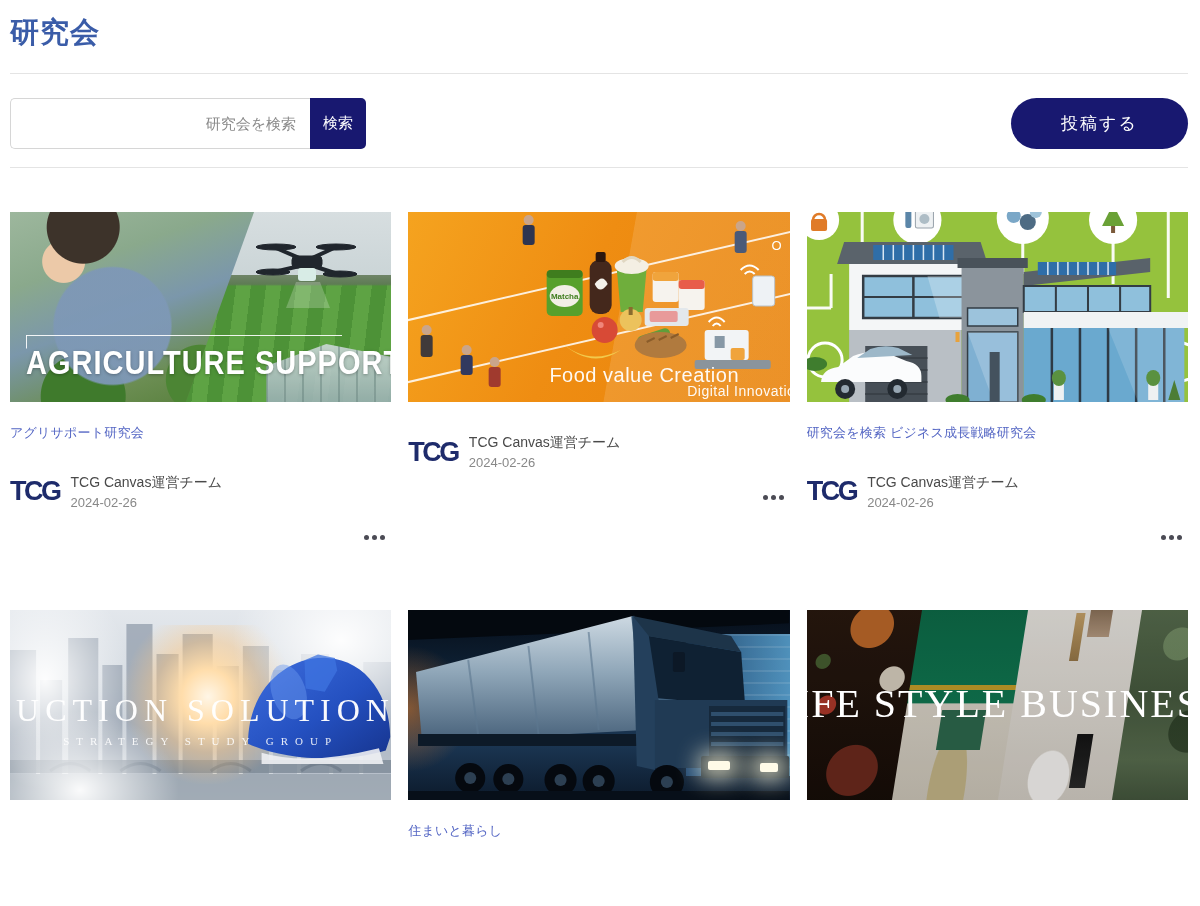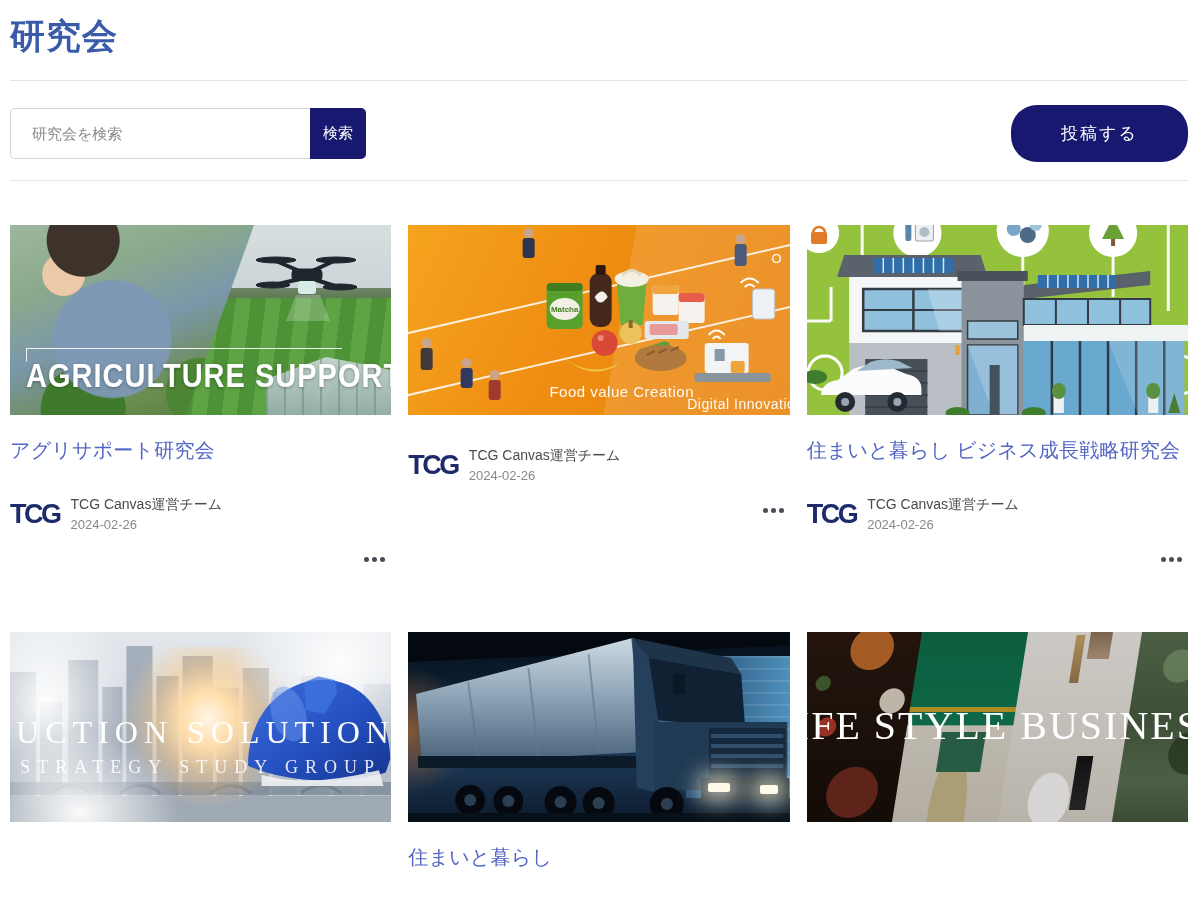--- a/index.html
+++ b/index.html
@@ -1,43 +1,43 @@
 <!DOCTYPE html>
 <html><head>
 <meta charset="utf-8">
 <style>
   * { margin:0; padding:0; box-sizing:border-box; }
   html,body { width:1200px; height:906px; overflow:hidden; background:#fff;
     font-family:"Liberation Sans","DejaVu Sans",sans-serif; color:#333; }
   .page { width:1200px; height:906px; padding:0 12px 0 10px; overflow:hidden; }
 
-  h1.page-title { padding-top:13px; font-size:35px; font-weight:700; color:#3a5ca8; letter-spacing:1px; }
+  h1.page-title { padding-top:13px; font-size:29px; font-weight:700; color:#3a5ca8; letter-spacing:1px; }
   .page-desc { margin-top:23px; font-size:15px; color:#333; letter-spacing:.3px; }
 
   .divider { border:none; border-top:1px solid #e4e4e4; margin:0; }
   .div1 { margin-top:20px; }
   .div2 { margin-top:18px; }
 
   .toolbar { margin-top:24px; display:flex; justify-content:space-between; align-items:center; }
   .search-group { display:flex; }
   .search-input { width:300px; height:51px; border:1px solid #d6d6d6; border-right:none;
-    border-radius:5px 0 0 5px; padding:0 21px; font-size:15px; color:#333; outline:none;
-    font-family:inherit; }
+    border-radius:5px 0 0 5px; padding:0 14px; font-size:15px; color:#333; outline:none;
+    font-family:inherit;text-align:right; }
   .search-input::placeholder { color:#8a8a8a; }
   .search-btn { width:56px; height:51px; border:none; background:#181870; color:#fff;
     font-size:15px; border-radius:0 5px 5px 0; cursor:pointer; font-family:inherit; }
-  .post-btn { width:177px; height:57px; border:none; border-radius:26px; background:#181870;
+  .post-btn { width:177px; height:51px; border:none; border-radius:26px; background:#181870;
     color:#fff; font-size:17px; letter-spacing:2px; cursor:pointer; font-family:inherit; }
 
   .grid { margin-top:44px; display:grid; grid-template-columns:repeat(3,1fr);
     column-gap:17px; row-gap:66px; }
   .card { min-width:0; }
   .card-image { display:block; position:relative; height:190px; overflow:hidden; background:#ddd; }
   .art { position:absolute; inset:0; overflow:hidden; }
-  .card-title { display:block; margin-top:22px; color:#5466c4; font-size:20px;
+  .card-title { display:block; margin-top:22px; color:#5466c4; font-size:13px;
     text-decoration:none; line-height:1.35; letter-spacing:.2px; white-space:nowrap;
     overflow:hidden; }
   .card-meta { margin-top:30px; min-height:40px; display:flex; align-items:center; gap:11px; }
   .avatar { flex:0 0 auto; font-size:27px; font-weight:700; color:#1e2b6b; letter-spacing:-2.5px;
     transform:scaleY(1.05); line-height:1; }
   .meta-text .author { font-size:14px; color:#4a4a4a; }
   .meta-text .date { font-size:13px; color:#888; margin-top:3px; }
   .card-footer { margin-top:14px; text-align:right; padding-right:4px; }
   .dots { display:inline-flex; gap:3px; cursor:pointer; padding:4px 2px; }
   .dots i { width:5px; height:5px; border-radius:50%; background:#4b4b55; }
@@ -74,21 +74,21 @@
   .art-food { background:linear-gradient(115deg,#f5a31f 0%,#ef8d12 45%,#e8820a 100%); }
   .food-wedge { position:absolute; inset:0;
     background:linear-gradient(100deg,rgba(0,0,0,0) 55%,rgba(255,255,255,.12) 55.2%); }
   .food-line { position:absolute; left:-8%; right:-8%; height:2px; background:rgba(255,255,255,.85); }
   .food-line.l1 { top:33%; transform:rotate(-13deg); }
   .food-line.l2 { top:66%; transform:rotate(-13deg); }
   .food-svg { position:absolute; inset:0; width:100%; height:100%; }
   .svg-matcha { font-size:8px; font-weight:700; fill:#3f7d1e; text-anchor:middle;
     font-family:"Liberation Sans",sans-serif; }
   .food-caption { position:absolute; left:37%; bottom:15px; color:rgba(255,255,255,.95);
-    font-size:15px; letter-spacing:.5px; white-space:nowrap; }
+    font-size:20px; letter-spacing:.5px; white-space:nowrap; }
   .food-caption2 { position:absolute; right:-14px; bottom:3px; color:rgba(255,255,255,.95);
     font-size:14px; letter-spacing:.5px; white-space:nowrap; }
   .food-frag { position:absolute; right:8px; top:26px; color:#fff; font-size:13px; }
 
   
   .house-svg { position:absolute; inset:0; width:100%; height:100%; }
 
   
   .art-constr { background:linear-gradient(180deg,#e3e7ec 0%,#d2d9e0 45%,#c6cdd5 72%,#dadfe4 100%); }
   .constr-sky { position:absolute; inset:0; width:100%; height:100%; }
@@ -96,21 +96,21 @@
     background:radial-gradient(ellipse at 50% 45%, #fff6e6 0%, #ffddab 22%, rgba(255,200,130,.45) 45%, rgba(255,200,130,0) 72%); }
   .constr-fog { position:absolute; background:radial-gradient(ellipse, rgba(255,255,255,.95), rgba(255,255,255,0) 70%); }
   .constr-fog.f1 { left:-50px; top:-40px; width:170px; height:220px; }
   .constr-fog.f2 { right:-60px; top:-60px; width:220px; height:180px; }
   .constr-fog.f3 { left:-30px; bottom:-70px; width:200px; height:160px; }
   .constr-hat { position:absolute; right:-6px; top:28px; width:158px; height:128px; }
   .constr-caption { position:absolute; top:82px; left:50%; transform:translateX(-50%);
     white-space:nowrap; font-family:"Liberation Serif","DejaVu Serif",serif; font-size:32px;
     letter-spacing:6px; color:rgba(255,255,255,.97); }
   .constr-caption2 { position:absolute; top:125px; left:50%; transform:translateX(-50%);
-    white-space:nowrap; font-family:"Liberation Serif","DejaVu Serif",serif; font-size:18px;
+    white-space:nowrap; font-family:"Liberation Serif","DejaVu Serif",serif; font-size:11px;
     letter-spacing:7px; color:rgba(255,255,255,.88); }
 
   
   .art-truck { background:
     radial-gradient(circle at 0% 52%, rgba(224,123,40,.55) 0%, rgba(224,123,40,0) 16%),
     linear-gradient(180deg,#060d18 0%,#0a1726 16%,#122a42 46%,#1b3653 70%,#0c1a2b 100%); }
   .truck-bridge { position:absolute; top:-8px; left:0; right:0; height:38px; background:#04090f;
     transform:skewY(-2.5deg); transform-origin:left; }
   .truck-pillar { position:absolute; left:42%; top:22px; width:24px; height:96px;
     background:linear-gradient(90deg,#0a1522,#14273a); }
@@ -380,21 +380,21 @@
         <path d="M50,146 l13,-9 q14,-5 28,-1 l14,7 z" fill="#9db8c9"></path>
         <circle cx="38" cy="177" r="10" fill="#232a31"></circle>
                 <circle cx="38" cy="177" r="4" fill="#97a6b2"></circle>
         <circle cx="90" cy="177" r="10" fill="#232a31"></circle>
                 <circle cx="90" cy="177" r="4" fill="#97a6b2"></circle>
         <ellipse cx="8" cy="152" rx="12" ry="7" fill="#3f7d2e"></ellipse>
       </g>
     </svg>
   </div>
         </a>
-    <a class="card-title" href="#">住まいと暮らし ビジネス成長戦略研究会</a>
+    <a class="card-title" href="#">研究会を検索 ビジネス成長戦略研究会</a>
     <div class="card-meta">
       <span class="avatar">TCG</span>
       <div class="meta-text">
         <div class="author">TCG Canvas運営チーム</div>
         <div class="date">2024-02-26</div>
       </div>
     </div>
     <div class="card-footer">
       <span class="dots">
             <i></i>

